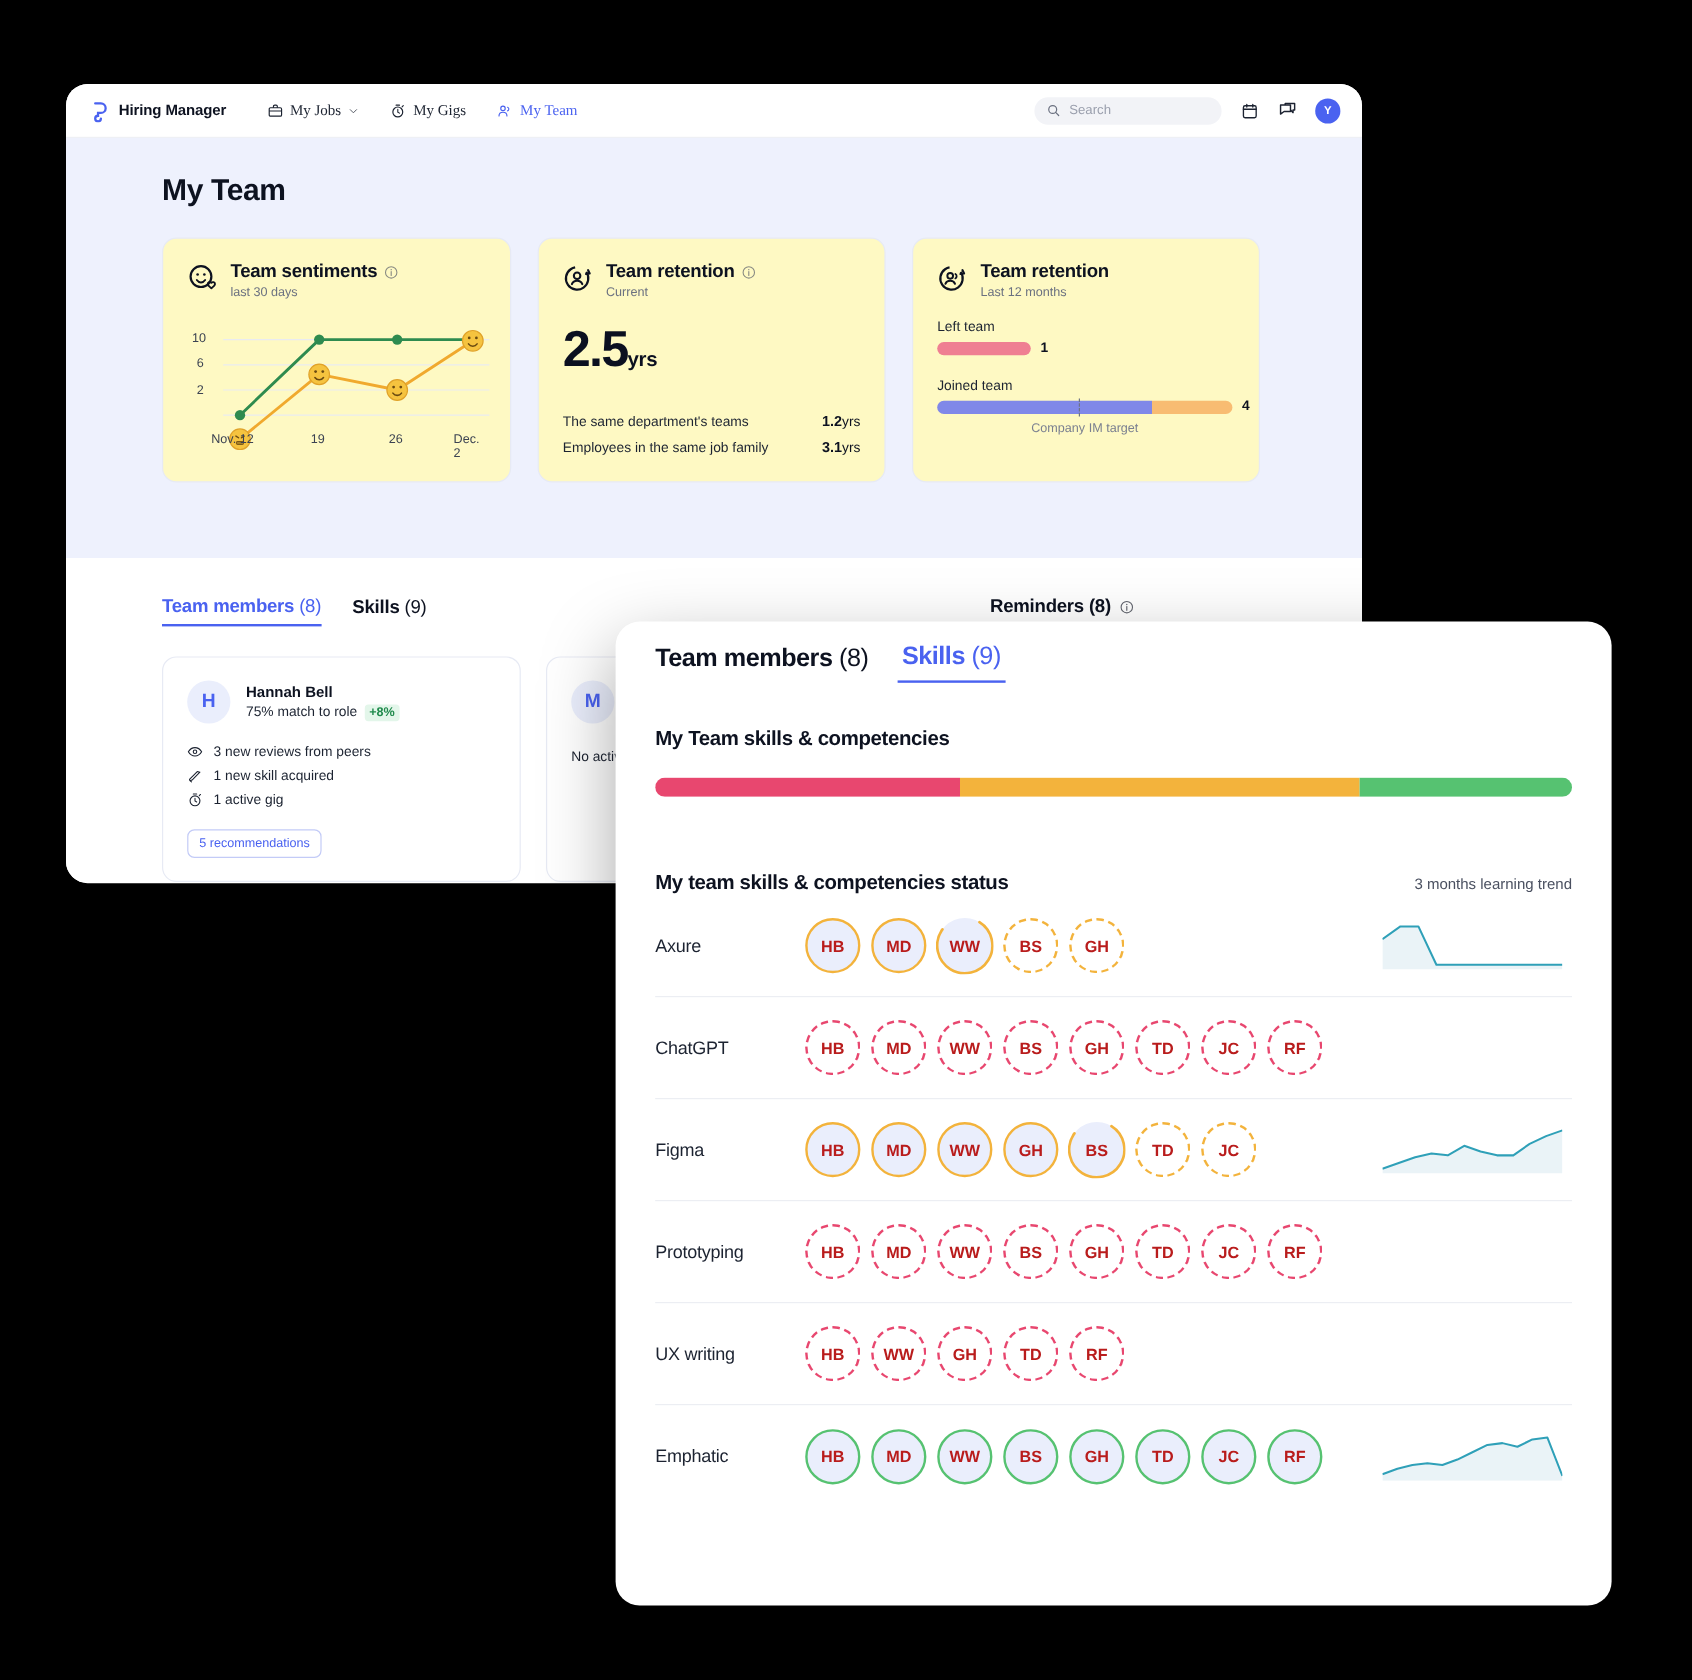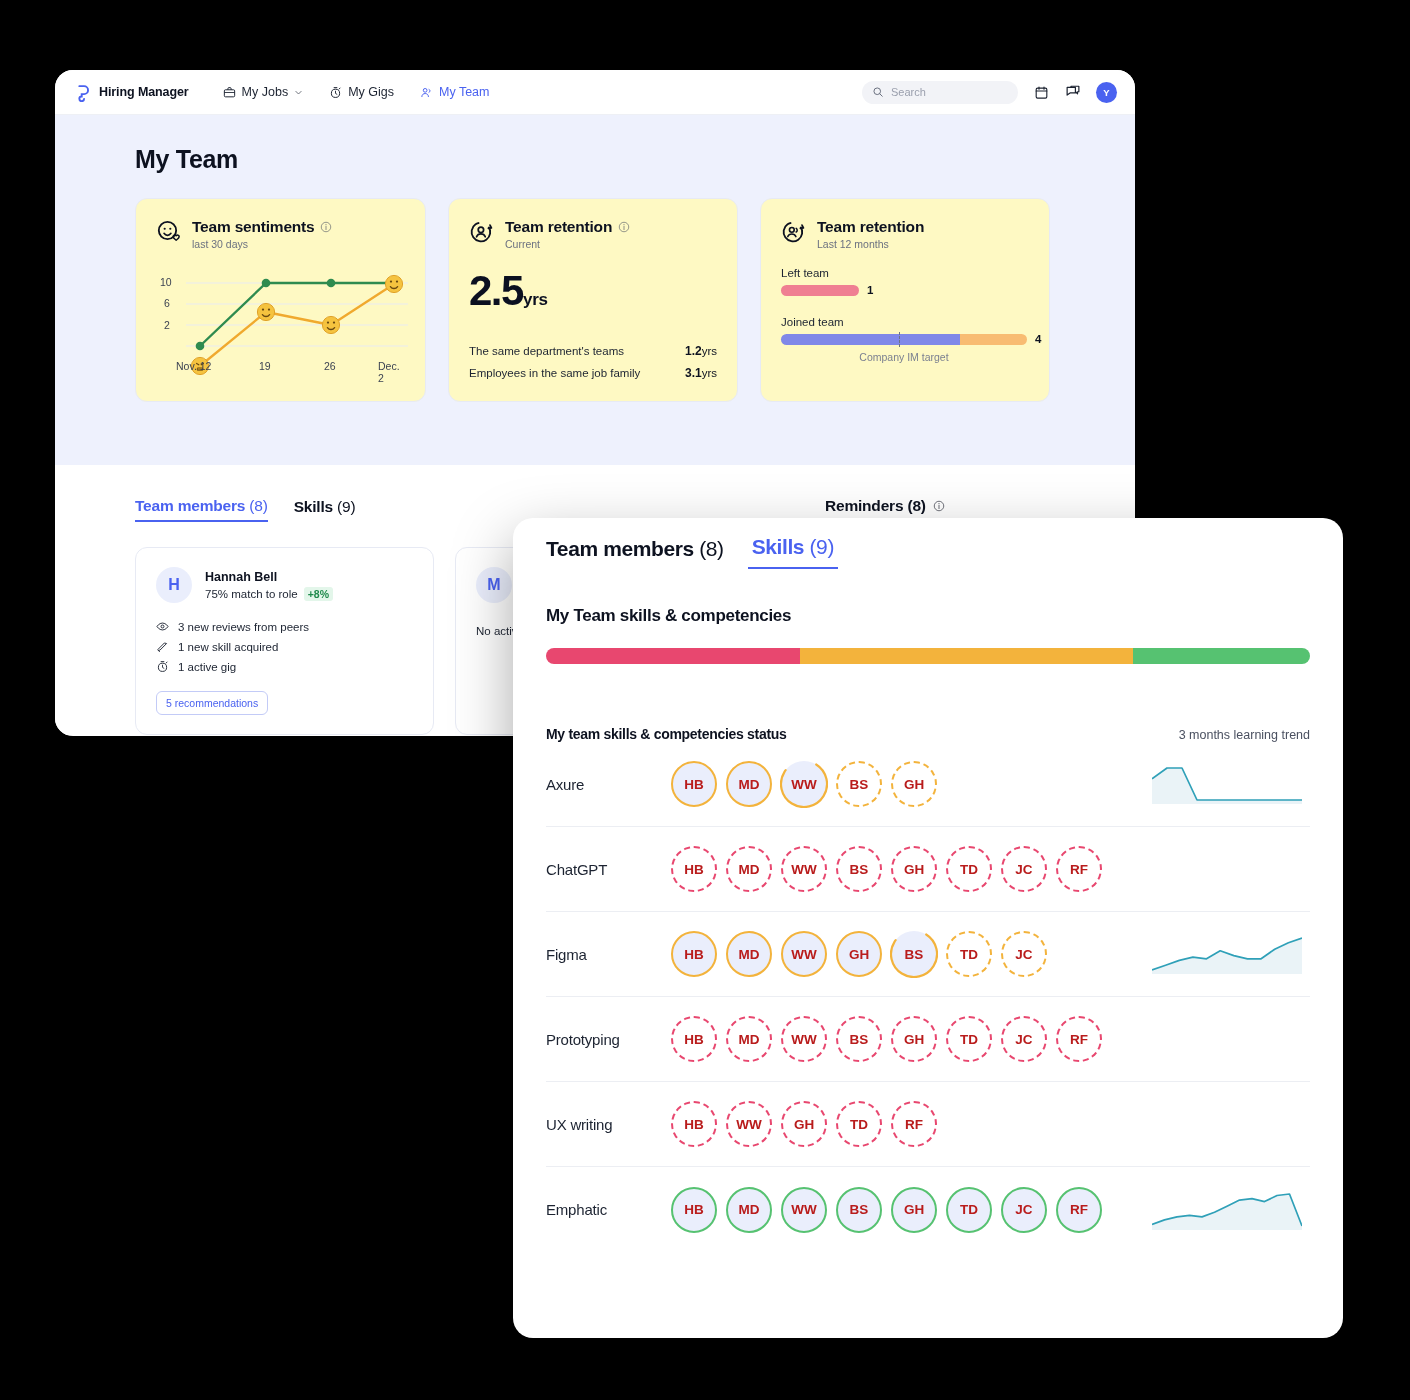--- a/index.html
+++ b/index.html
@@ -26,21 +26,21 @@
     background: #ffffff;
     display: flex;
     align-items: center;
     padding: 0 18px 0 18px;
     border-bottom: 1px solid #eef0f5;
     position: relative;
   }
   .brand { display: flex; align-items: center; gap: 7px; }
   .brand-logo { width: 19px; height: 19px; display:block; }
   .brand-name { font-size: 12.5px; font-weight: 700; color: #0d1220; letter-spacing: -0.1px; }
-  .nav-links { display: flex; align-items: center; gap: 26px; margin-left: 34px; }
+  .nav-links { display: flex; align-items: center; gap: 26px; margin-left: 34px; font-family: Liberation Serif, serif; }
   .nav-link {
     display: flex; align-items: center; gap: 6px;
     font-size: 12.5px; color: #1c2331; cursor: pointer;
     white-space: nowrap;
   }
   .nav-link.active { color: #4a62f0; }
   .nav-ico { width: 13px; height: 13px; display:block; flex:0 0 auto; }
   .chev { width: 9px; height: 9px; display:block; opacity:.75; }
   .nav-right { margin-left: auto; display: flex; align-items: center; gap: 14px; }
   .searchbox {
@@ -170,21 +170,21 @@
   .f-tab.active { color:#4a62f0; font-weight:700; margin-left:24px; border-bottom:2px solid #4a62f0; padding-left:4px; padding-right:4px;}
   .f-tab .n { font-weight:400; }
   .f-h2 { font-size: 17px; font-weight:700; color:#0d1220; margin-top: 37px; letter-spacing:-0.3px;}
 
   .seg-bar { display:flex; margin-top: 22px; height: 16px; border-radius: 8px; overflow:hidden; }
   .seg-legend { display:flex; margin-top: 12px; }
   .seg-pct { font-size: 13px; font-weight:700; color:#0d1220; }
   .seg-desc { font-size: 13px; color:#1c2331; margin-top: 4px; line-height:1.45; max-width: 150px;}
 
   .status-head { display:flex; align-items:baseline; margin-top: 62px; }
-  .status-title { font-size: 14px; font-weight:700; color:#0d1220; letter-spacing:-0.3px;}
+  .status-title { font-size: 17px; font-weight:700; color:#0d1220; letter-spacing:-0.3px;}
   .status-trend { margin-left:auto; font-size: 12.5px; color:#4a5060; }
 
   .skill-row {
     display:flex; align-items:center;
     height: 85px; border-bottom: 1px solid #eceef3;
     position:relative;
   }
   .skill-row:last-child { border-bottom: none; }
   .skill-name { width: 125px; font-size: 15px; color:#1c2331; flex:0 0 auto; letter-spacing:-0.2px;}
   .chips { display:flex; gap: 9px; }

